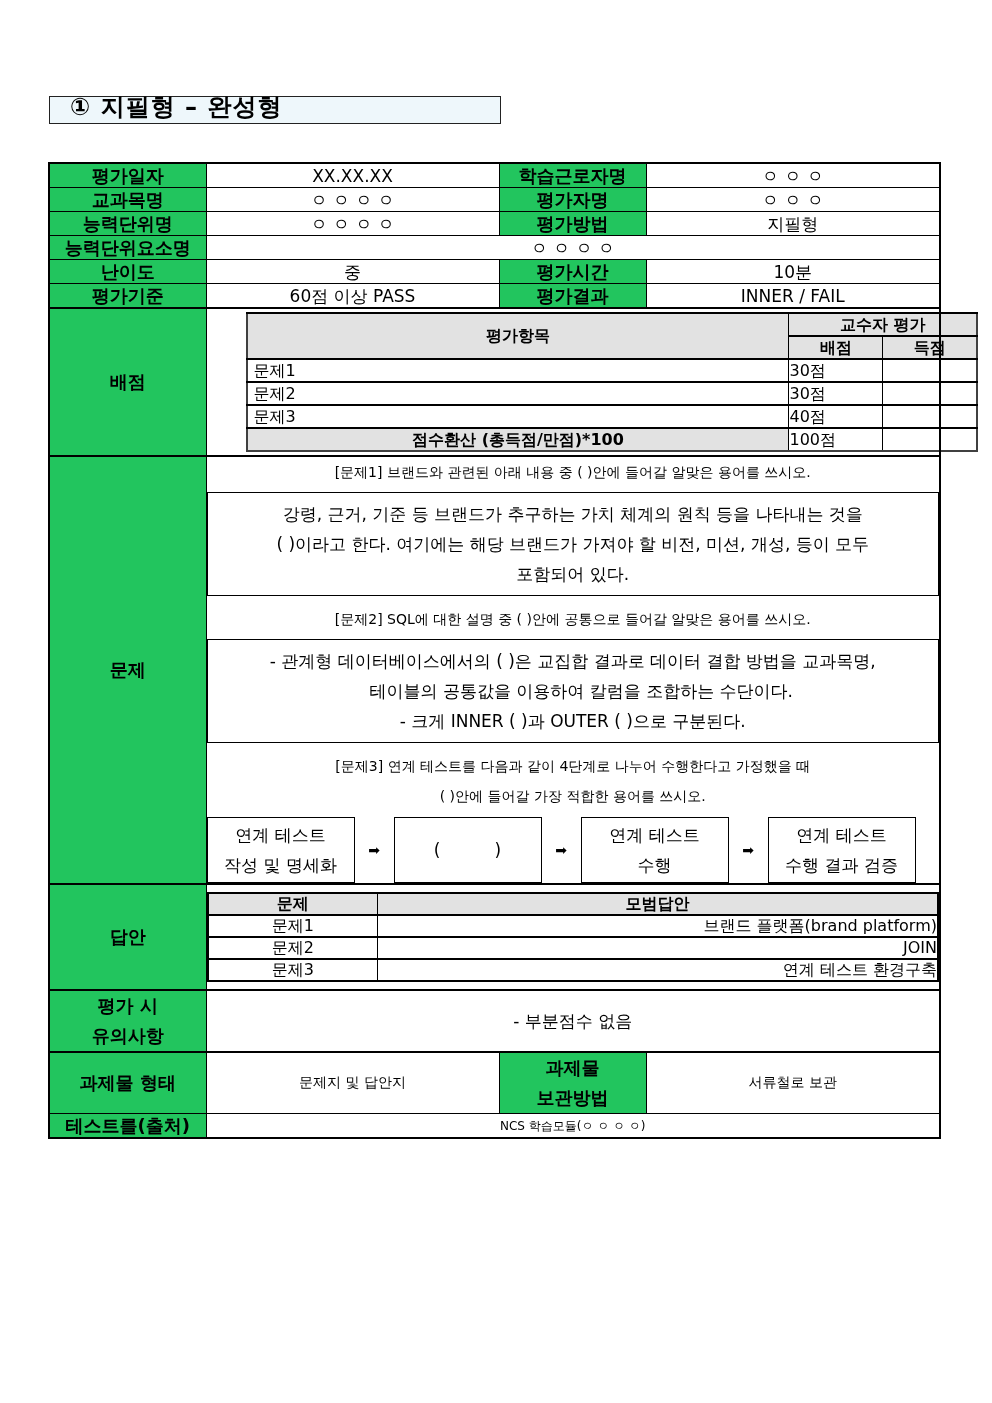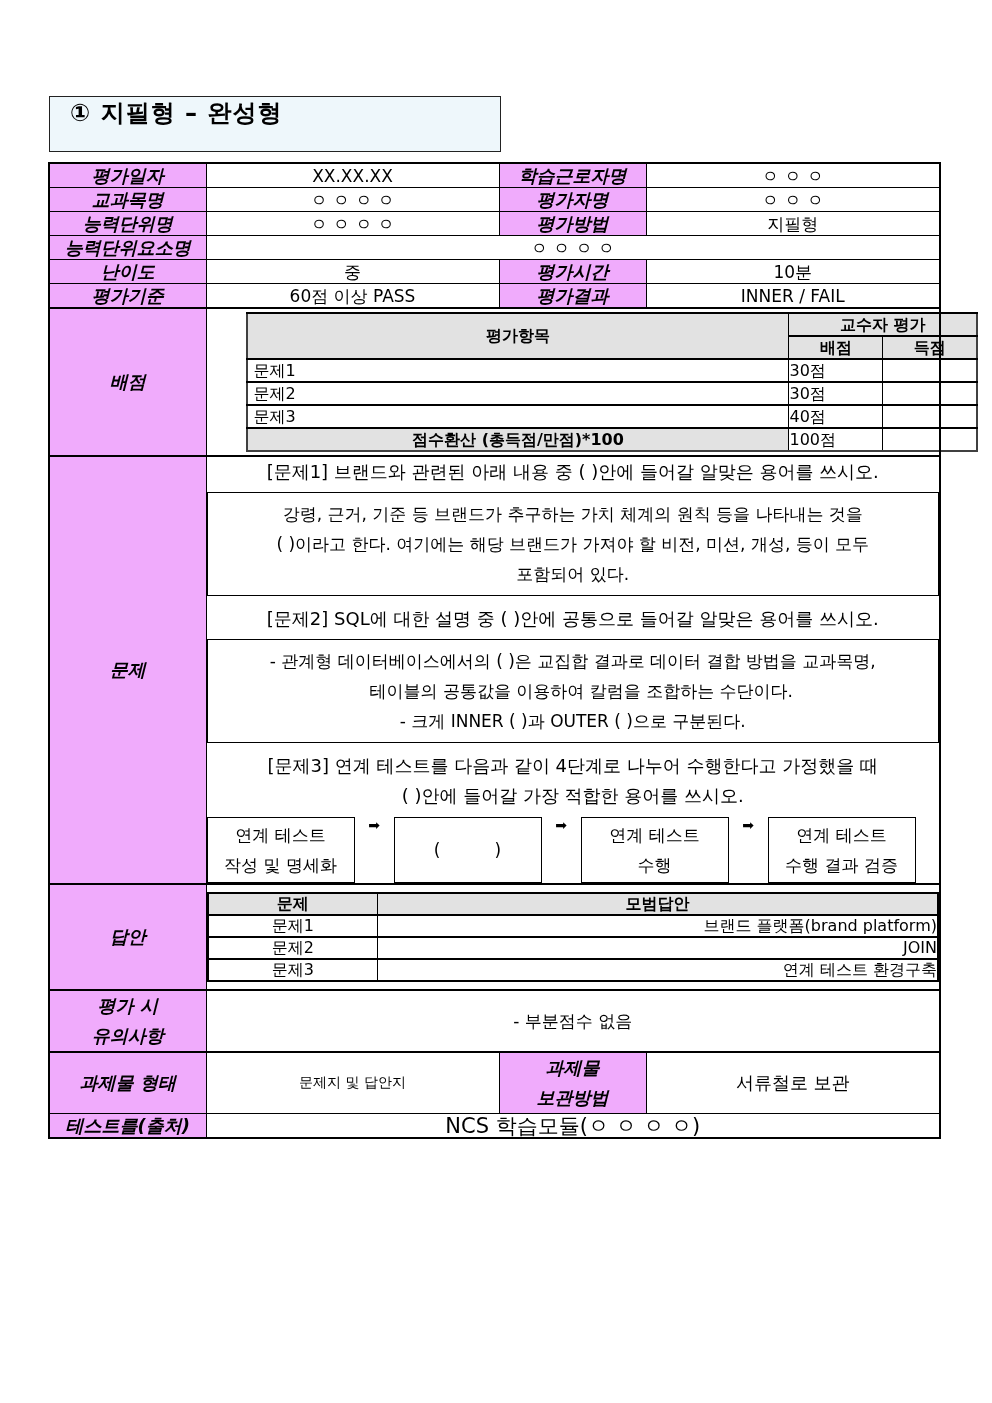--- a/index.html
+++ b/index.html
@@ -1,39 +1,39 @@
 <!DOCTYPE html>
 <html><head>
 <meta charset="utf-8">
 <style>
   html, body { margin:0; padding:0; background:#ffffff; }
   body { width:992px; height:1403px; position:relative; font-family:"DejaVu Sans","Liberation Sans",sans-serif; color:#000; }
-  .title-box { position:absolute; left:49px; top:96px; width:452px; height:56px; border:1px solid #222; background:#eef7fb; box-sizing:border-box; display:flex; align-items:flex-start; }
+  .title-box { position:absolute; left:49px; top:96px; width:452px; height:28px; border:1px solid #222; background:#eef7fb; box-sizing:border-box; display:flex; align-items:flex-end; }
   .title-box span { font-size:24px; font-weight:bold; margin-left:20px; letter-spacing:1px; }
 
   table.main { position:absolute; left:48px; top:162px; width:891px; border-collapse:collapse; table-layout:fixed; border:2px solid #000; }
   table.main td { border:1px solid #000; padding:0; font-size:17px; text-align:center; vertical-align:middle; }
-  table.main td.lbl { background:#f0abfc; font-weight:bold; font-size:18px;font-style:italic; }
+  table.main td.lbl { background:#22c55e; font-weight:bold; font-size:18px; }
   table.main tr.thick-top td { border-top:2px solid #000; }
   .row24 td { height:23px; line-height:22px; }
 
   
   .score-wrap { padding:4px 13px 4px 13px; }
   table.score { width:100%; border-collapse:collapse; table-layout:fixed; border:2px solid #404040;margin-left:39px; }
   table.score td { border:1px solid #000; font-size:16px; height:21px; line-height:20px; padding:0; }
   table.score td.h { background:#e2e2e2; font-weight:bold; text-align:center; }
   table.score td.l { text-align:left; padding-left:6px; }
   table.score td.c { text-align:left; }
 
   
   .prob { text-align:left; padding:2px 10px 10px 10px; }
-  .q { font-size:18px; line-height:30px; margin:0; }
+  .q { font-size:14px; line-height:30px; margin:0; }
   .box { border:1px solid #000; padding:6px 10px; margin:5px 0 8px 0; font-size:17px; line-height:30px; }
   .box .ind { padding-left:17px; }
-  .flow { display:flex; align-items:flex-start; margin-top:6px; }
+  .flow { display:flex; align-items:center; margin-top:6px; }
   .fbox { width:148px; height:66px; border:1px solid #000; box-sizing:border-box; display:flex; flex-direction:column; justify-content:center; align-items:center; font-size:17px; line-height:30px; }
   .arrow { width:39px; text-align:center; font-size:14px; }
 
   
   .ans-wrap { padding:6px 13px 6px 13px; }
   table.ans { width:100%; border-collapse:collapse; table-layout:fixed; border:2px solid #000; }
   table.ans td { border:1px solid #000; font-size:16px; height:20px; line-height:20px; padding:0; }
   table.ans td.h { background:#e2e2e2; font-weight:bold; text-align:center; }
   table.ans td.l { text-align:right; padding-left:8px; }
   table.ans td.c { text-align:center; }
@@ -210,21 +210,21 @@
     <td colspan="3" class="note">- 부분점수 없음</td>
   </tr>
 
   <tr class="thick-top">
     <td class="lbl" style="height:54px">과제물 형태</td>
     <td style="font-size:14px">문제지 및 답안지</td>
     <td class="lbl" style="line-height:30px">
       <div>과제물</div>
       <div>보관방법</div>
     </td>
-    <td style="font-size:18px">서류철로 보관</td>
+    <td style="font-size:14px">서류철로 보관</td>
   </tr>
 
   <tr class="row24">
     <td class="lbl">테스트를(출처)</td>
-    <td colspan="3" style="font-size:21px">NCS 학습모듈(ㅇ ㅇ ㅇ ㅇ)</td>
+    <td colspan="3" style="font-size:12px">NCS 학습모듈(ㅇ ㅇ ㅇ ㅇ)</td>
   </tr>
 </tbody>
   </table>
 
 </body></html>

